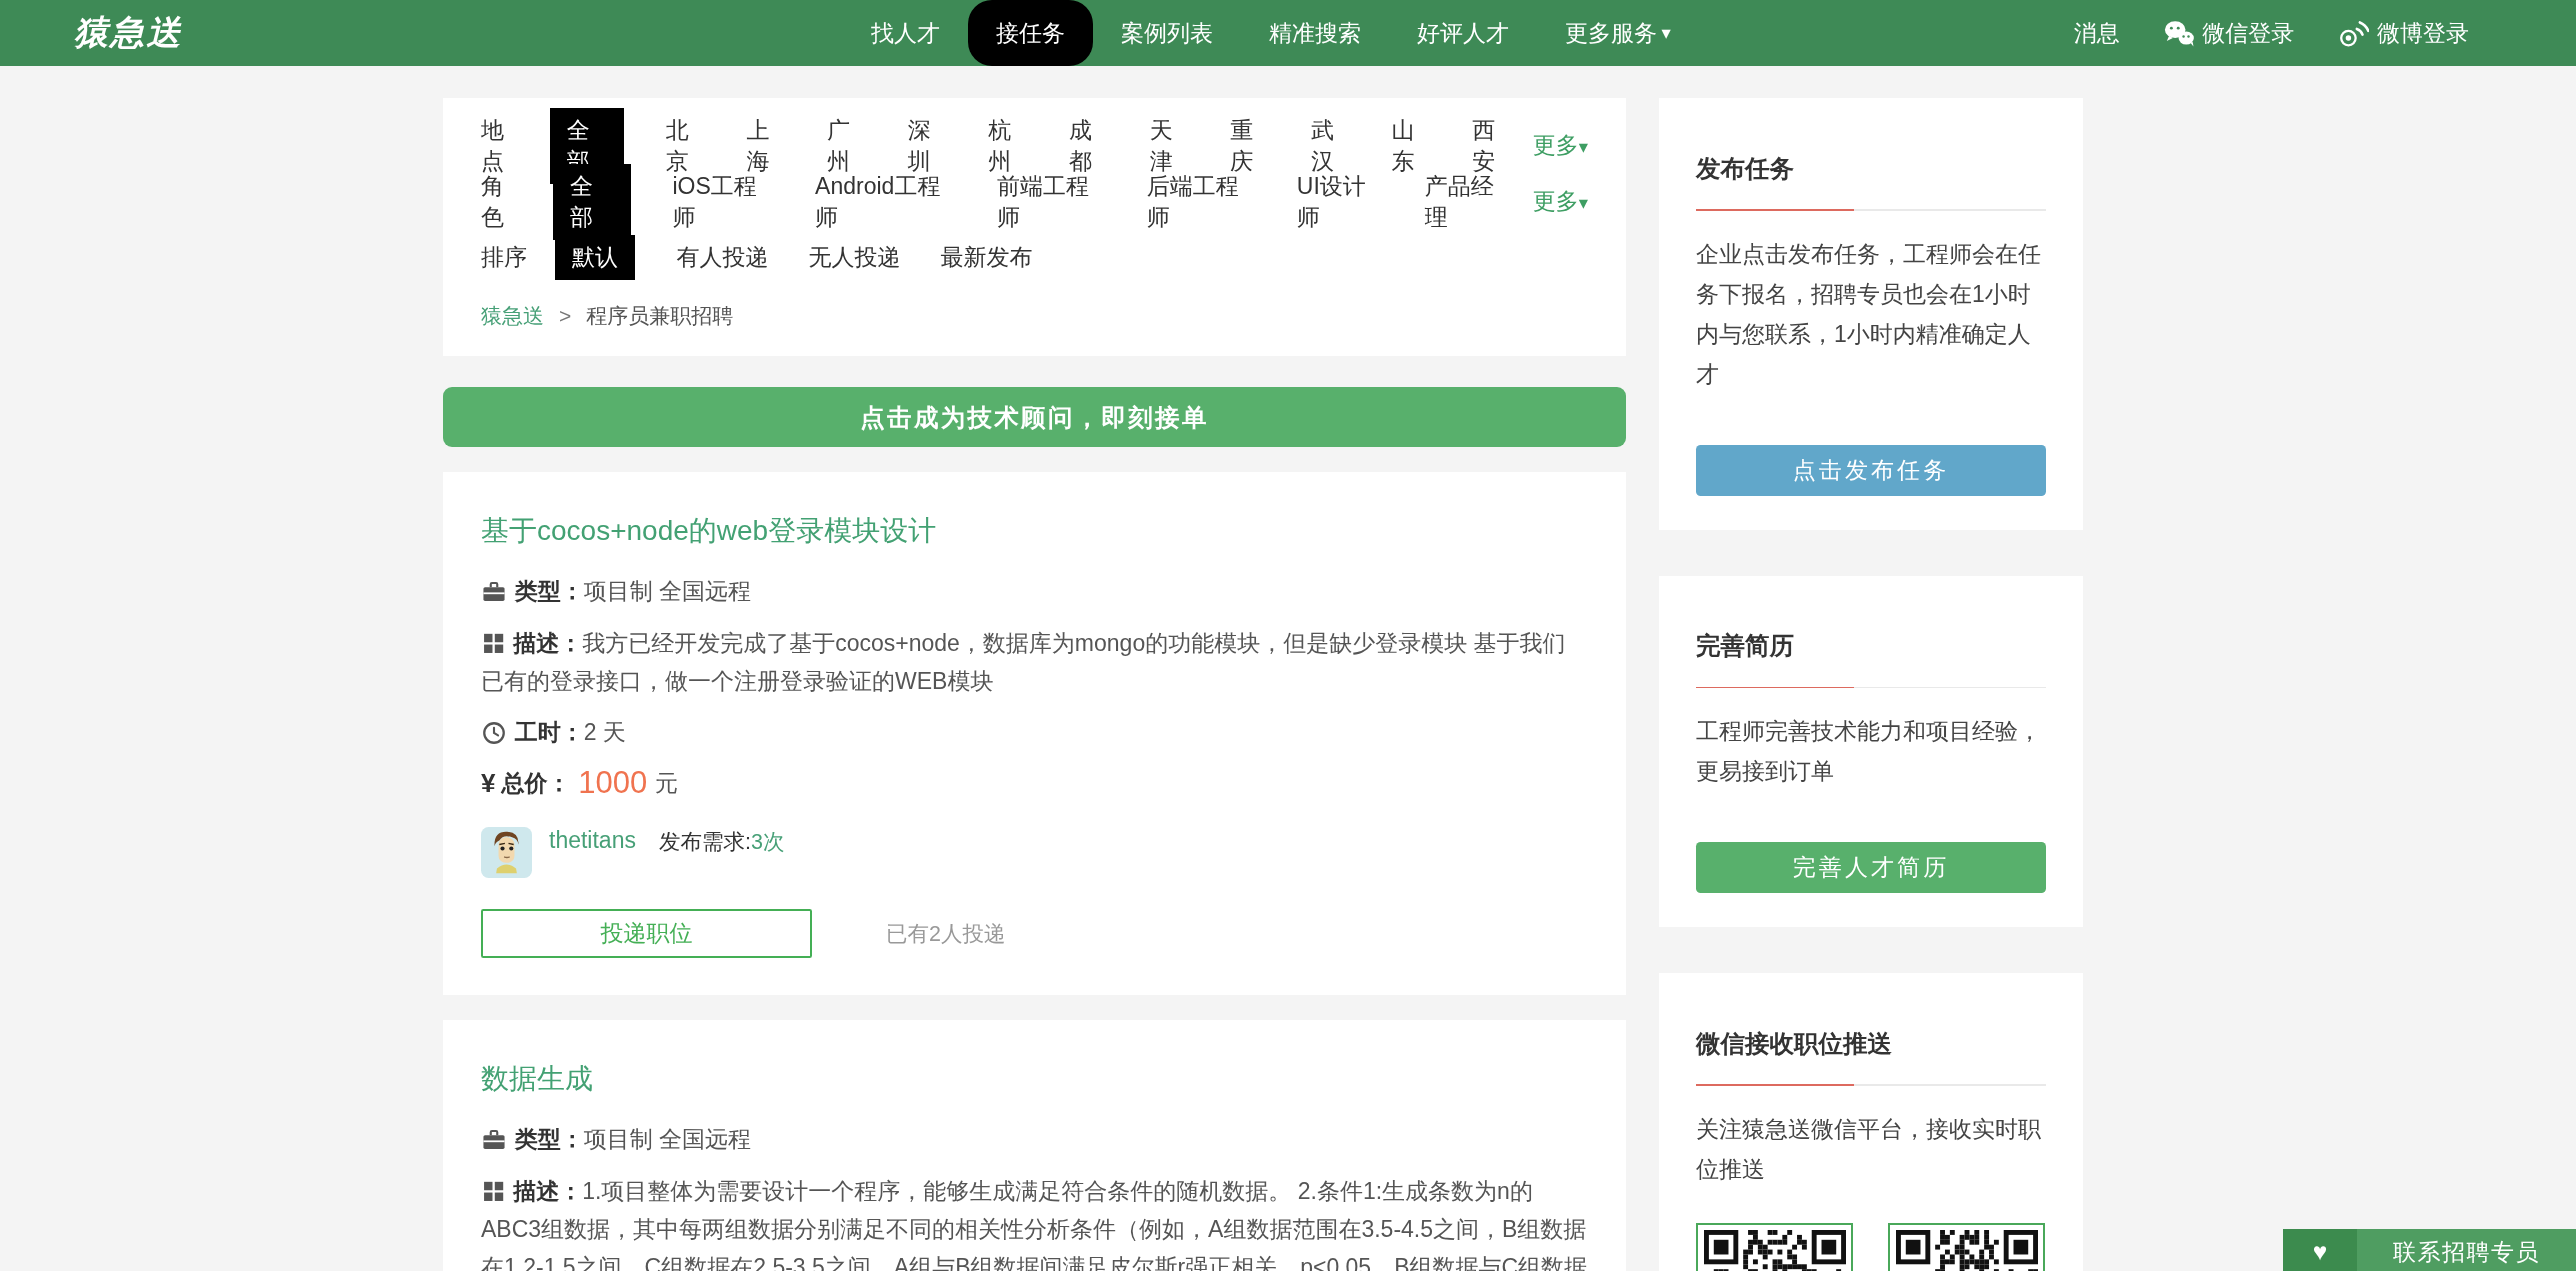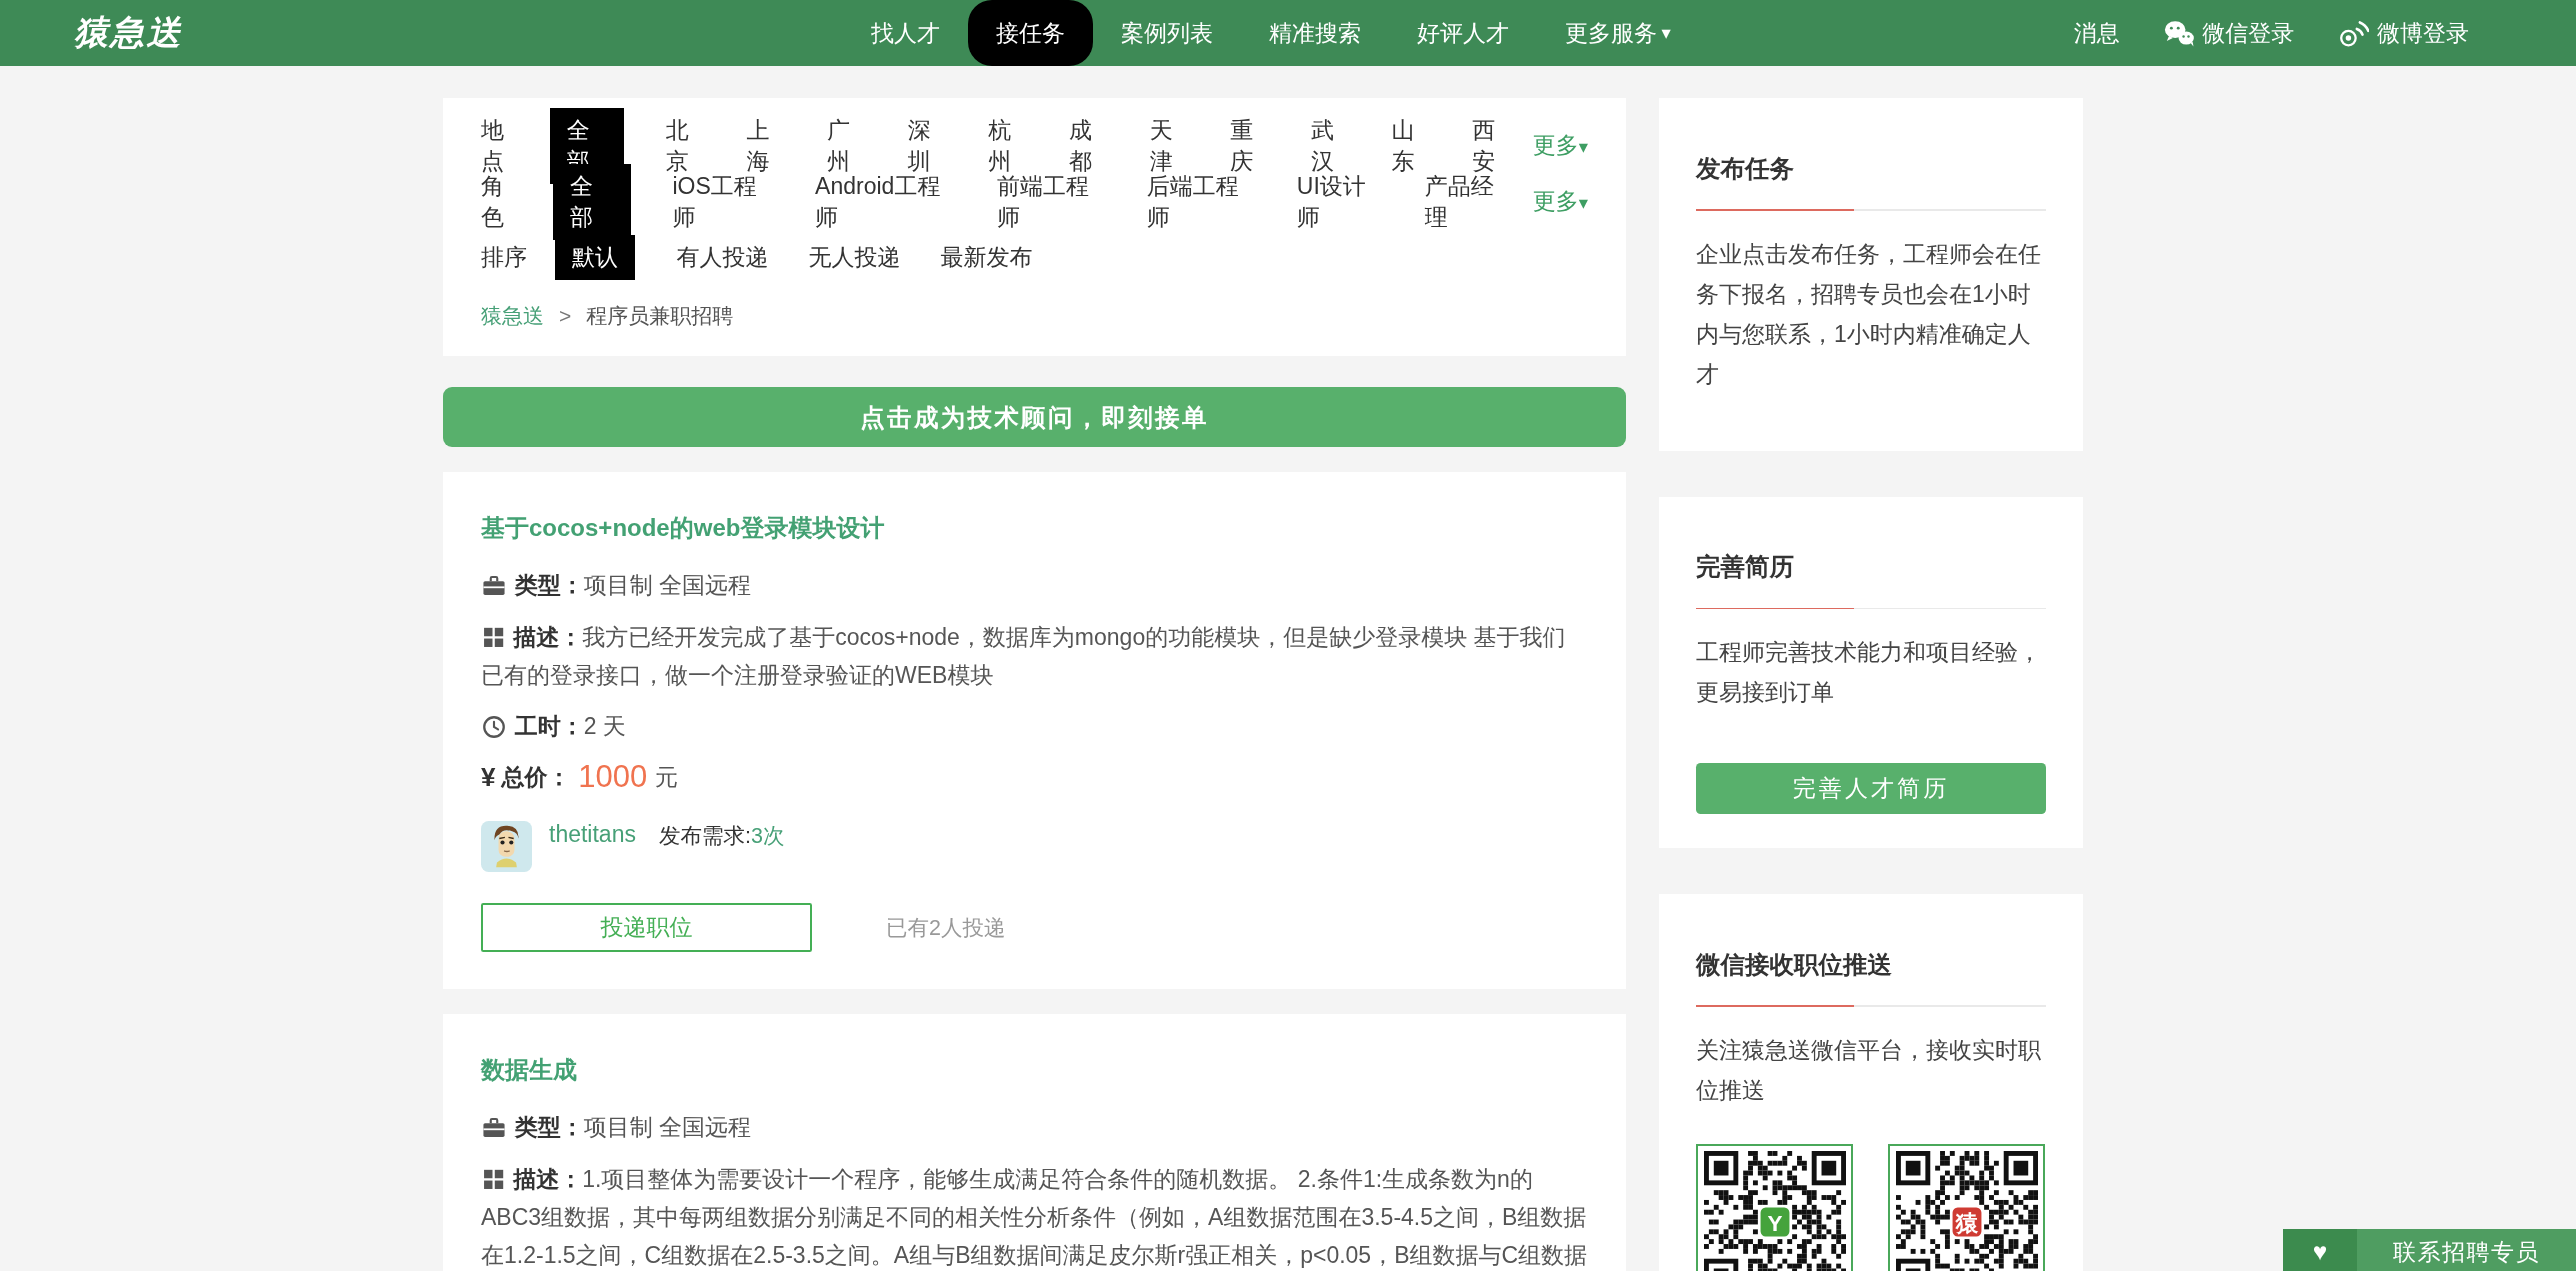--- a/index.html
+++ b/index.html
@@ -34,21 +34,21 @@
   .breadcrumb{margin-top:20px;font-size:21px;color:#555;}
   .breadcrumb .home{color:#47a077;cursor:pointer;text-decoration:none;}
   .breadcrumb .sep{margin:0 9.2px;color:#777;}
 
   
   .banner{margin-top:31px;height:60px;background:#58b06c;border-radius:9px;color:#fff;
           font-size:24.5px;font-weight:bold;letter-spacing:2.3px;display:flex;align-items:center;justify-content:center;cursor:pointer;}
 
   
   .task-card{background:#fff;margin-top:25px;padding:31px 38px 37px;}
-  .task-title{color:#43a173;font-size:24px;font-weight:bold;margin:9.2px 0 26px;cursor:pointer;}
+  .task-title{color:#43a173;font-size:28px;font-weight:normal;margin:9.2px 0 26px;cursor:pointer;}
   .meta{font-size:23px;color:#555;margin:17px 0;display:flex;align-items:center;}
   .meta b{color:#333;font-weight:bold;}
   .m-ic{width:26px;height:26px;margin-right:7.7px;flex:none;}
   .desc{font-size:23px;color:#555;line-height:38px;margin:17px 0;}
   .desc b{color:#333;}
   .desc .d-ic{width:24.5px;height:24.5px;margin-right:7.7px;vertical-align:-3.1px;}
   .yen{font-size:26px;font-weight:bold;color:#333;margin-right:6.1px;}
   .price-num{color:#f0734f;font-size:31px;margin:0 7.7px;}
   .publisher{display:flex;align-items:flex-start;gap:17px;margin:26px 0 31px;}
   .avatar{width:51px;height:51px;border-radius:7.7px;overflow:hidden;flex:none;}
@@ -261,20 +261,21 @@
 
       </article>
     </main>
 
     <aside class="sidebar">
 
       <section class="side-card">
         <h3 class="side-title">发布任务</h3>
         <div class="side-rule"></div>
         <p class="side-text">企业点击发布任务，工程师会在任务下报名，招聘专员也会在1小时内与您联系，1小时内精准确定人才</p>
+        <button class="side-btn btn-blue">点击发布任务</button>
       </section>
 
       <section class="side-card">
         <h3 class="side-title">完善简历</h3>
         <div class="side-rule"></div>
         <p class="side-text">工程师完善技术能力和项目经验，更易接到订单</p>
         <button class="side-btn btn-green">完善人才简历</button>
       </section>
 
       <section class="side-card">

